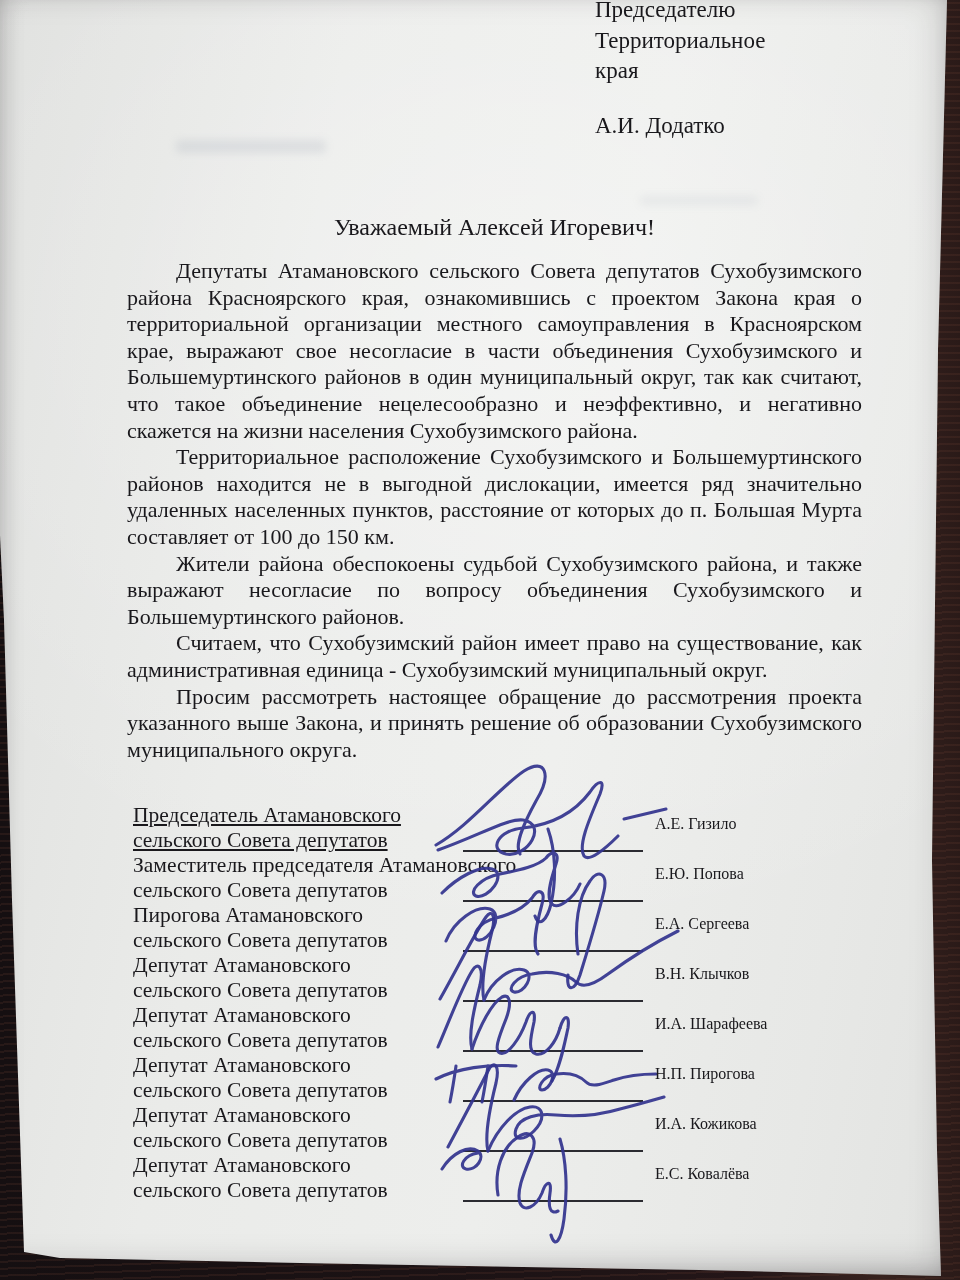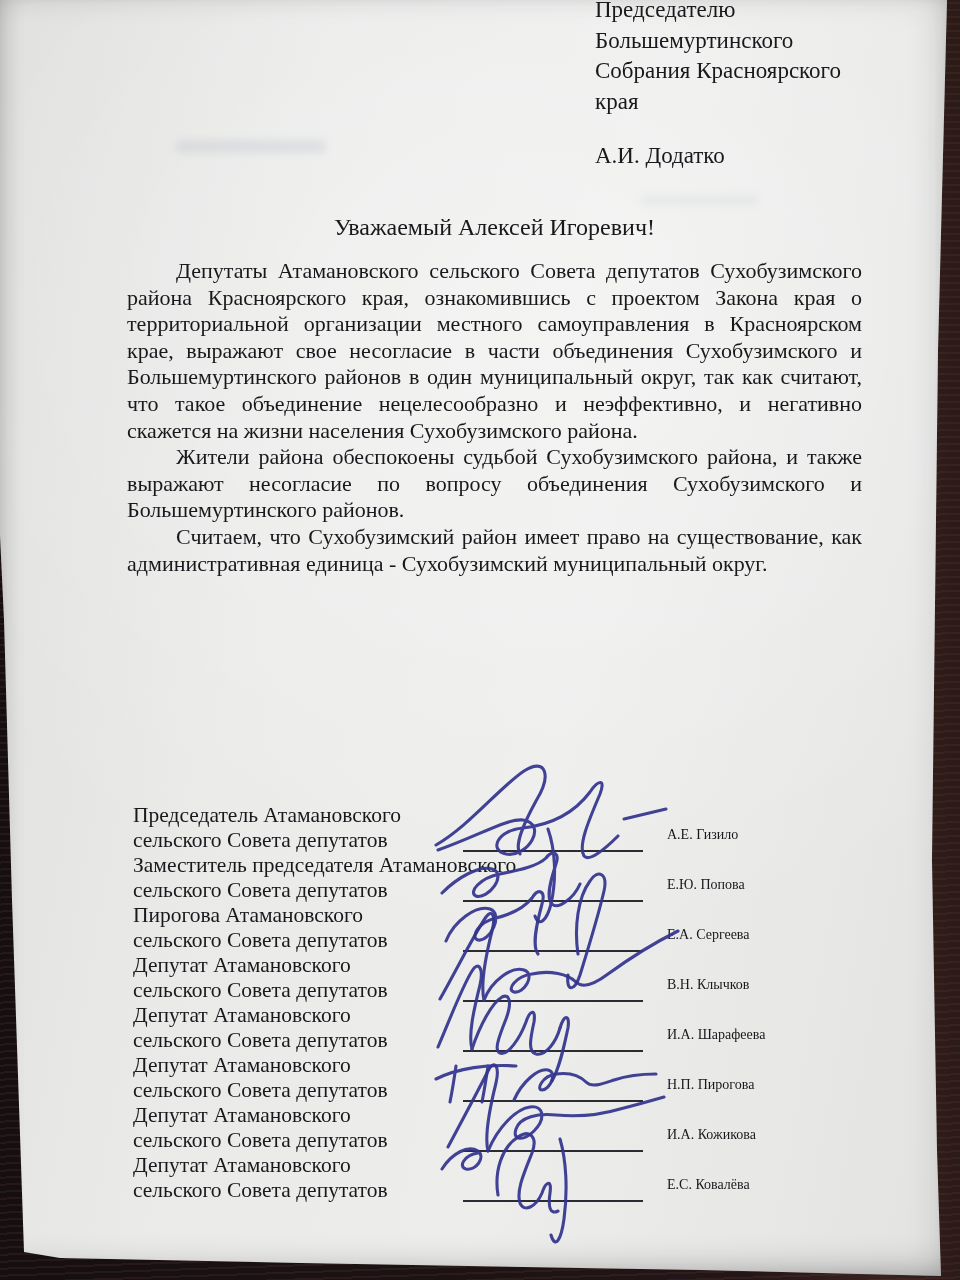--- a/index.html
+++ b/index.html
@@ -57,59 +57,60 @@
 
   .sig-row{
     position:absolute;left:133px;width:740px;height:51px;
     font-size:21.5px;
   }
   .sig-role{line-height:25.3px;white-space:nowrap;}
   .sig-line{
     position:absolute;left:330px;top:47px;width:180px;height:0;
     border-bottom:2px solid #2b2b31;
   }
-  .sig-name{position:absolute;left:522px;top:24px;white-space:nowrap;font-size:14px;margin-left:12px;}
+  .sig-name{position:absolute;left:522px;top:12px;white-space:nowrap;font-size:16px;}
   .sig-svg{
     position:absolute;left:295px;top:-46px;width:262px;height:146px;
     overflow:visible;
   }
   .sig-svg g{
     fill:none;stroke:#34358f;stroke-width:3.1;
     stroke-linecap:round;stroke-linejoin:round;opacity:0.93;
   }
   
-  .r0{top:803px;} .r1{top:853px;} .r2{top:903px;} .r3{top:953px;}
+  .r0{top:803px;text-decoration:underline;} .r1{top:853px;} .r2{top:903px;} .r3{top:953px;}
   .r4{top:1003px;} .r5{top:1053px;} .r6{top:1103px;} .r7{top:1153px;}
 </style>
 </head>
 <body>
 
 <div class="stage">
   <div class="wood"></div>
 
   <div class="paper">
     <div class="doc">
 
       <div class="ghost g1"></div>
       <div class="ghost g2"></div>
 
       <div class="recipient">
         <div>Председателю</div>
-        <div>Большемуртинского</div>
-        <div>Собрания Красноярского</div>
+        <div>Территориальное</div>
         <div>края</div>
         <div class="name">А.И. Додатко</div>
       </div>
 
       <div class="salutation">Уважаемый Алексей Игоревич!</div>
 
       <div class="body-text">
         <p>Депутаты Атамановского сельского Совета депутатов Сухобузимского района Красноярского края, ознакомившись с проектом Закона края о территориальной организации местного самоуправления в Красноярском крае, выражают свое несогласие в части объединения Сухобузимского и Большемуртинского районов в один муниципальный округ, так как считают, что такое объединение нецелесообразно и неэффективно, и негативно скажется на жизни населения Сухобузимского района.</p>
+        <p>Территориальное расположение Сухобузимского и Большемуртинского районов находится не в выгодной дислокации, имеется ряд значительно удаленных населенных пунктов, расстояние от которых до п. Большая Мурта составляет от 100 до 150 км.</p>
         <p>Жители района обеспокоены судьбой Сухобузимского района, и также выражают несогласие по вопросу объединения Сухобузимского и Большемуртинского районов.</p>
         <p>Считаем, что Сухобузимский район имеет право на существование, как административная единица - Сухобузимский муниципальный округ.</p>
+        <p>Просим рассмотреть настоящее обращение до рассмотрения проекта указанного выше Закона, и принять решение об образовании Сухобузимского муниципального округа.</p>
       </div>
 
       <div class="sig-row r0">
         <div class="sig-role">Председатель Атамановского</div>
         <div class="sig-role">сельского Совета депутатов</div>
         <div class="sig-line"></div>
         <svg class="sig-svg" viewBox="0 0 262 146">
           <g stroke="#34358f">
             <path d="M8,88 C40,70 72,30 96,14 C118,0 124,18 108,44 C96,66 86,88 92,97"></path>
             <path d="M10,93 C50,79 80,61 95,63 C120,67 100,101 78,97 C60,93 70,73 95,71 C130,67 150,51 162,35 C170,23 178,21 172,37 C160,65 150,89 156,99 C161,105 176,93 190,79"></path>

